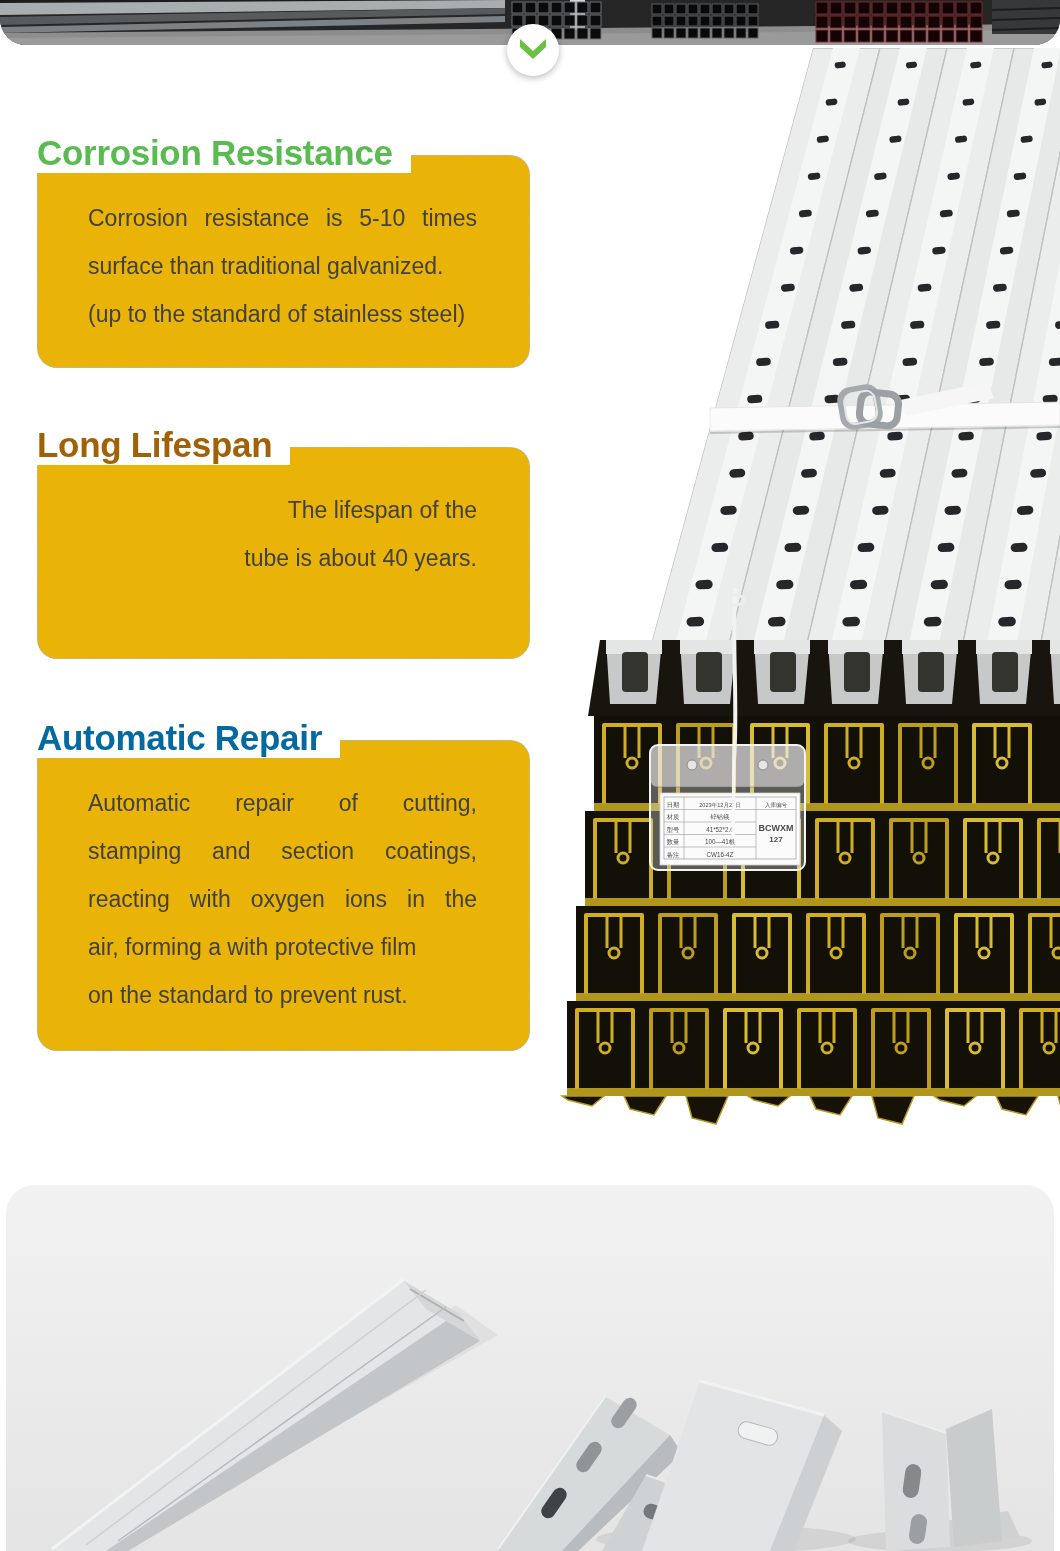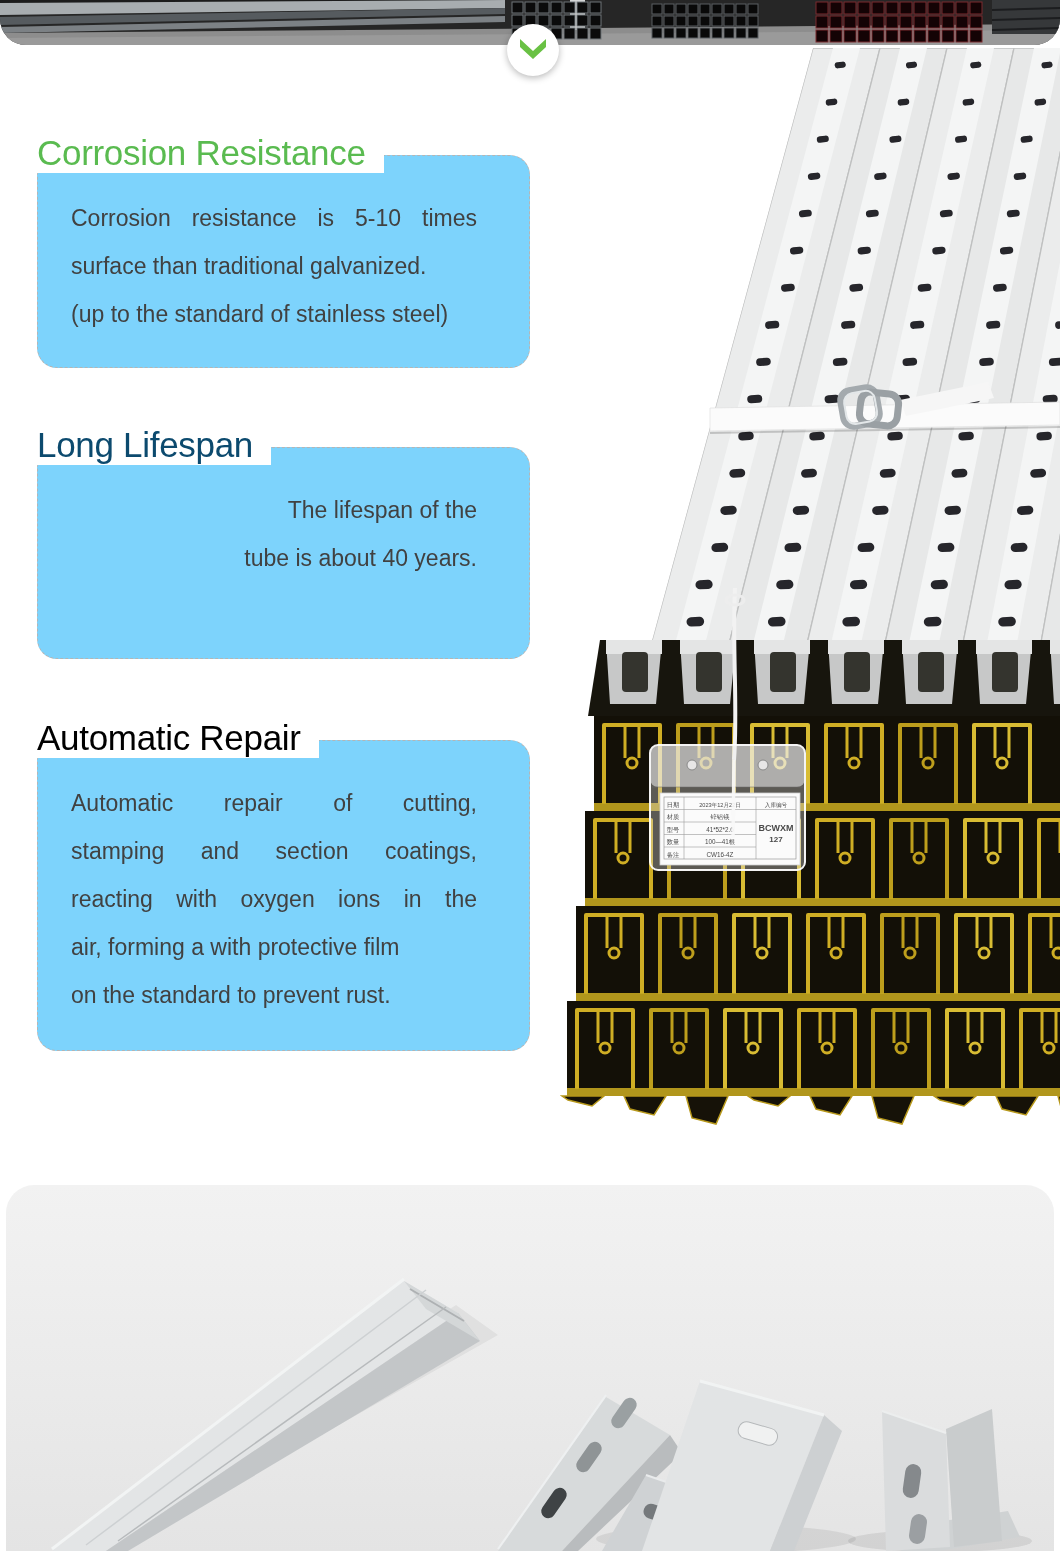--- a/index.html
+++ b/index.html
@@ -6,24 +6,24 @@
   .page{position:relative;width:1060px;height:1551px;background:#ffffff;overflow:hidden;
         font-family:"Liberation Sans",sans-serif;}
   
   .hero-strip{position:absolute;left:0;top:0;width:1060px;height:45px;
               border-radius:0 0 26px 26px;overflow:hidden;}
   .scroll-badge{position:absolute;left:507px;top:24px;width:52px;height:52px;border-radius:50%;
                 background:#ffffff;box-shadow:0 2px 7px rgba(0,0,0,.28);display:flex;
                 align-items:center;justify-content:center;z-index:5;}
   
   .feature{position:absolute;left:37px;width:493px;}
-  .feature h2{margin:0;font-size:35px;line-height:40px;font-weight:400;letter-spacing:-.3px;
+  .feature h2{margin:0;font-size:35px;line-height:40px;font-weight:700;letter-spacing:-.3px;
               display:inline-block;background:#ffffff;padding:0 18px 0 0;position:relative;z-index:2;}
   .dashed-box{border:1px dashed #b5b5b5;border-radius:20px;margin-top:-18px;
-              padding:38px 52px 0 33px;box-sizing:border-box;background:#7dd3fc;position:relative;z-index:1;}
+              padding:38px 52px 0 50px;box-sizing:border-box;background:#eab308;position:relative;z-index:1;}
   .b1{height:213px;} .b2{height:212px;text-align:right;} .b3{height:311px;}
   .line{font-size:23px;line-height:48px;color:#414141;white-space:normal;}
   .line.j{text-align:justify;text-align-last:justify;}
   
   .photo-right{position:absolute;left:560px;top:48px;width:500px;height:1077px;text-align:center;}
   .photo-bottom{position:absolute;left:6px;top:1185px;width:1048px;height:366px;
                 border-radius:28px 28px 0 0;overflow:hidden;}
   svg{display:block;}
   .tag-text{font-family:"Liberation Sans",sans-serif;fill:#4a4a4a;}
 </style>
@@ -144,29 +144,29 @@
   <section class="feature" style="top:133px">
     <h2 style="color: rgb(90, 187, 80);">Corrosion Resistance</h2>
     <div class="dashed-box b1">
       <div class="line j">Corrosion resistance is 5-10 times</div>
       <div class="line">surface than traditional galvanized.</div>
       <div class="line">(up to the standard of stainless steel)</div>
     </div>
   </section>
 
   <section class="feature" style="top:425px">
-    <h2 style="color: #0c4a6e;">Long Lifespan</h2>
+    <h2 style="color: #a16207;">Long Lifespan</h2>
     <div class="dashed-box b2">
       <div class="line">The lifespan of the</div>
       <div class="line">tube is about 40 years.</div>
     </div>
   </section>
 
   <section class="feature" style="top:718px">
-    <h2 style="color: #000000;">Automatic Repair</h2>
+    <h2 style="color: #0369a1;">Automatic Repair</h2>
     <div class="dashed-box b3">
       <div class="line j">Automatic repair of cutting,</div>
       <div class="line j">stamping and section coatings,</div>
       <div class="line j">reacting with oxygen ions in the</div>
       <div class="line">air, forming a with protective film</div>
       <div class="line">on the standard to prevent rust.</div>
     </div>
   </section>
 
   <div class="photo-right">

